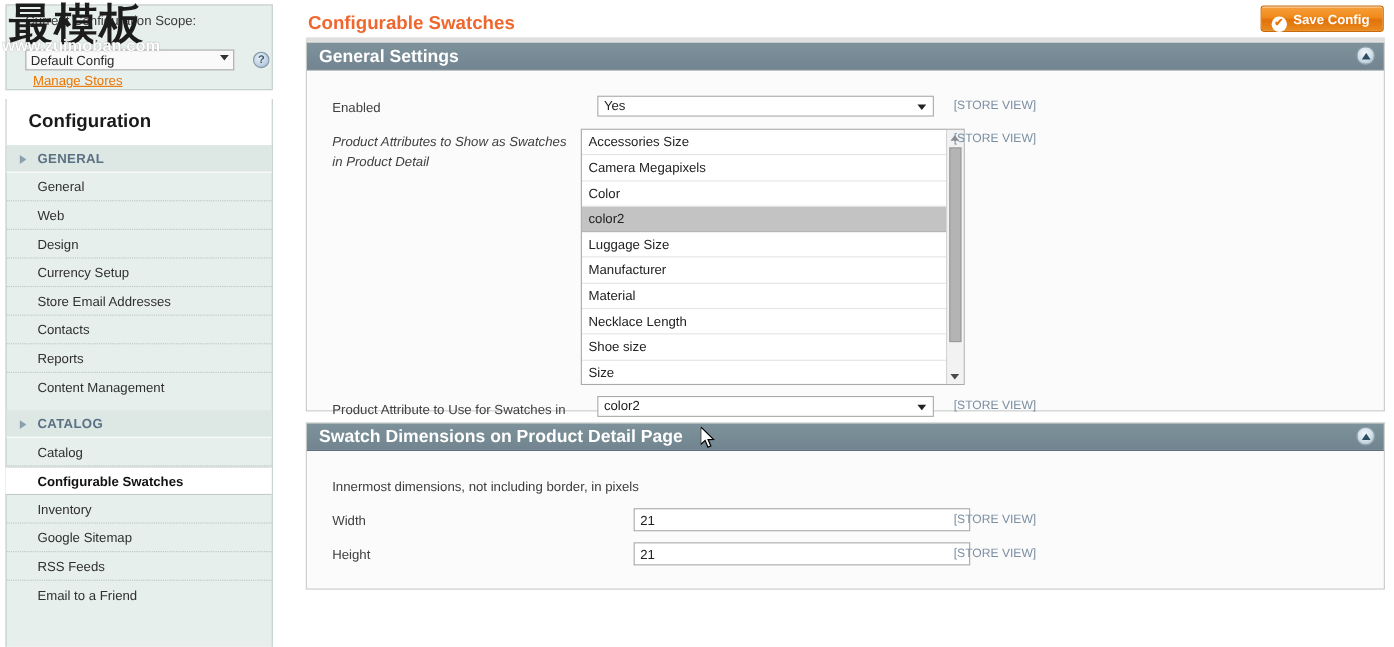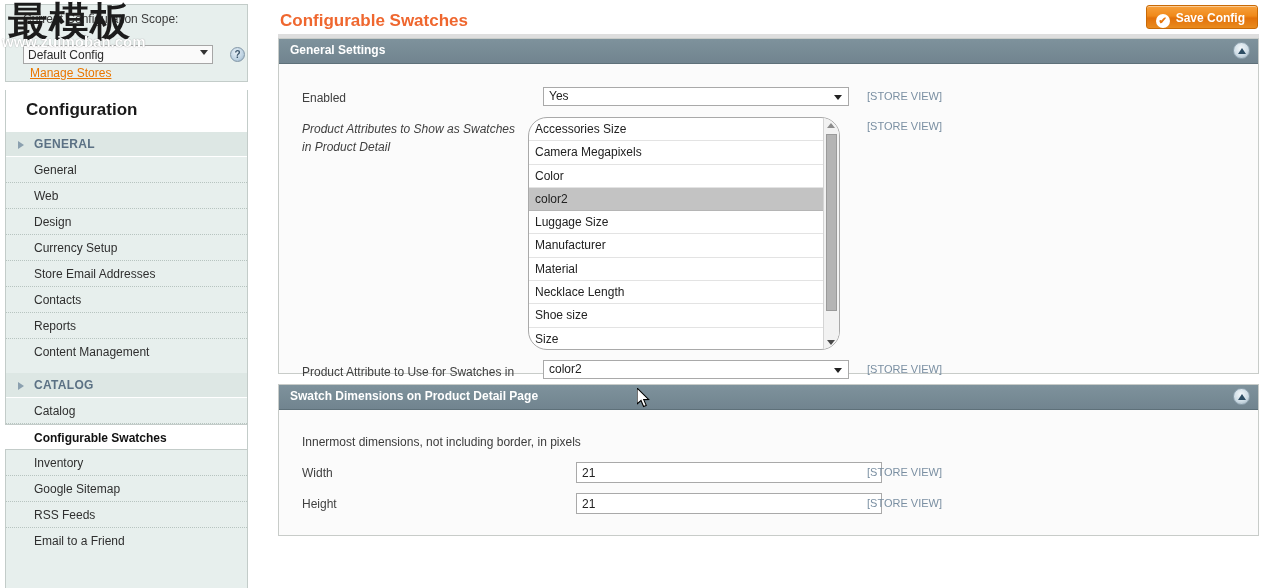--- a/index.html
+++ b/index.html
@@ -258,21 +258,21 @@
     height: 24px;
     background: linear-gradient(to bottom, #7e929c 0%, #71848f 100%);
     border-bottom: 1px solid #5e7079;
     cursor: pointer;
   }
   .fs-head .fs-title {
     position: absolute;
     left: 11px;
     top: 4px;
     color: #ffffff;
-    font-size: 12px;
+    font-size: 16px;
     font-weight: bold;
   }
   .fs-head .collapse-btn {
     position: absolute;
     right: 8px;
     top: 3px;
     width: 17px;
     height: 17px;
     border-radius: 50%;
     background: radial-gradient(circle at 45% 35%, #f2f7fa 0%, #cfdde6 55%, #9db0bc 100%);
@@ -528,21 +528,21 @@
           <div class="lbl" style="left:23px; top:27px;">Enabled</div>
           <div class="sel" style="left:249px; top:23px; width:306px; height:19px; line-height:17px;">
             <span>Yes</span>
             <span class="caret"></span>
           </div>
           <div class="storeview" style="left:588px; top:26px;">[STORE VIEW]</div>
         </div>
 
         <div class="row">
           <div class="lbl" style="left:23px; top:56px; line-height:18px;font-style:italic;">Product Attributes to Show as Swatches in Product Detail</div>
-          <div class="multi" style="left:249px; top:53px; width:312px; height:233px;border-radius:19px;">
+          <div class="multi" style="left:249px; top:53px; width:349px; height:233px;">
             <div class="multi-list">
                 <div class="multi-opt">Accessories Size</div>
                 <div class="multi-opt">Camera Megapixels</div>
                 <div class="multi-opt">Color</div>
                 <div class="multi-opt selected">color2</div>
                 <div class="multi-opt">Luggage Size</div>
                 <div class="multi-opt">Manufacturer</div>
                 <div class="multi-opt">Material</div>
                 <div class="multi-opt">Necklace Length</div>
                 <div class="multi-opt">Shoe size</div>

